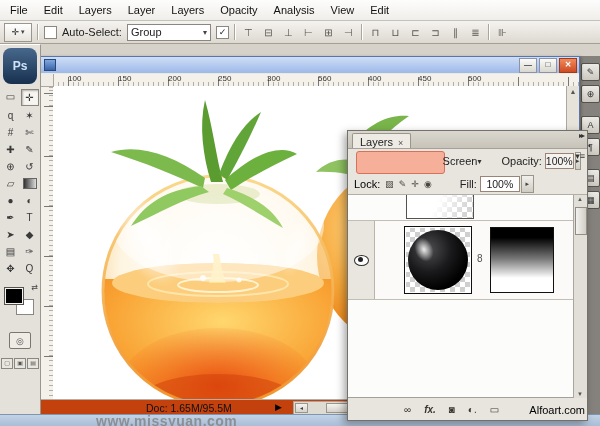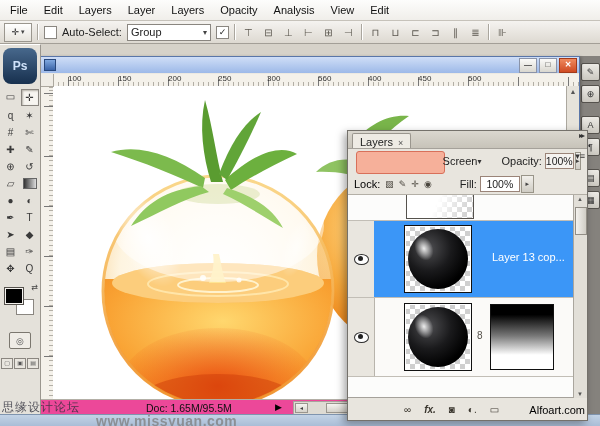--- a/index.html
+++ b/index.html
@@ -41,21 +41,21 @@
   .wbtns{display:flex;gap:2px;margin-left:auto;}
   .wbtn{width:16px;height:13px;border:1px solid #8a93a8;background:linear-gradient(#fbfbf9,#d9d7cf);font-size:8px;line-height:11px;text-align:center;color:#333;}
   .wbtn.close{background:linear-gradient(#ef8a5e,#cf4a22);color:#fff;border-color:#a23a1a;font-weight:bold;}
   .hruler{position:absolute;left:0;top:17px;right:0;height:12px;background:#f4f1ea;border-bottom:1px solid #aca89f;background-image:repeating-linear-gradient(90deg,#777 0 1px,transparent 1px 50px),repeating-linear-gradient(90deg,#b3afa6 0 1px,transparent 1px 5px);background-size:100% 9px,100% 4px;background-position:27px 100%,2px 100%;background-repeat:repeat-x;}
   .rcorner{position:absolute;left:0;top:17px;width:12px;height:12px;background:#efece5;border-right:1px solid #aca89f;border-bottom:1px solid #aca89f;z-index:2;}
   .rlabel{position:absolute;top:0;font-size:8px;color:#333;}
   .vruler{position:absolute;left:0;top:29px;width:12px;bottom:17px;background:#f4f1ea;border-right:1px solid #aca89f;background-image:repeating-linear-gradient(0deg,#777 0 1px,transparent 1px 50px),repeating-linear-gradient(0deg,#b3afa6 0 1px,transparent 1px 5px);background-size:9px 100%,4px 100%;background-position:100% 8px,100% 2px;background-repeat:repeat-y;}
   .canvas{position:absolute;left:12px;top:29px;right:0;bottom:17px;background:#fff;overflow:hidden;}
   .canvas svg{position:absolute;left:0;top:0;}
   .vscroll{position:absolute;right:0;top:29px;width:12px;height:48px;background:#e6e3db;border-left:1px solid #aca89f;font-size:7px;text-align:center;color:#555;line-height:11px;}
-  .dstatus{position:absolute;left:0;bottom:0;right:0;height:16px;background:#ec4899;border-top:1px solid #b3afa6;font-size:10.5px;color:#111;}
+  .dstatus{position:absolute;left:0;bottom:0;right:0;height:16px;background:#c2410c;border-top:1px solid #b3afa6;font-size:10.5px;color:#111;}
   .docinfo{position:absolute;left:105px;top:2px;}
   .statmenu{position:absolute;left:234px;top:2px;font-size:9px;color:#000;}
   .hscroll{position:absolute;left:252px;right:14px;top:1px;height:12px;background:#dedbd3;border:1px solid #a9a59d;}
   .harrow{position:absolute;left:1px;top:1px;width:11px;height:8px;background:linear-gradient(#f6f4f0,#d5d2ca);border:1px solid #9a968e;font-size:6px;line-height:8px;text-align:center;color:#444;}
   .hthumb{position:absolute;left:32px;top:1px;width:78px;height:8px;background:linear-gradient(#f6f4f0,#d5d2ca);border:1px solid #9a968e;}
 
   
   .dock{position:absolute;right:0;top:56px;width:22px;bottom:11px;background:#85827d;border-left:1px solid #5f5c57;padding-top:3px;z-index:2;}
   .dockicon{width:17px;height:16px;margin:4px 0 0 3px;background:linear-gradient(#eceae5,#cbc8c0);border:1px solid #55524d;border-radius:2px;font-size:9px;color:#333;display:flex;align-items:center;justify-content:center;}
   .dockgap{height:9px;}
@@ -350,33 +350,20 @@
       <span class="field">100%</span>
       <span class="spin">▸</span>
     </div>
 
     <div class="llist">
       <div class="partialrow">
         <span class="pthumb checker">
             <span class="whitefade"></span>
           </span>
       </div>
-      <div class="selrow">
-        <span class="eyecol">
-            <span class="eye"></span>
-          </span>
-        <span class="rowbody">
-          <span class="lthumb checker" style="left:30px;top:4px;">
-            <span class="sphere">
-                <span class="shine"></span>
-              </span>
-          </span>
-          <span class="lname">Layer 13 cop...</span>
-        </span>
-      </div>
       <div class="row3">
         <span class="eyecol">
             <span class="eye"></span>
           </span>
         <span class="lthumb checker" style="left:56px;top:5px;">
           <span class="sphere">
               <span class="shine"></span>
             </span>
         </span>
         <span class="masklink">8</span>
@@ -392,17 +379,16 @@
     <div class="lfooter">
       <span>∞</span>
       <span class="fx">fx.</span>
       <span>◙</span>
       <span>◐.</span>
       <span>▭</span>
       <span class="alfoart">Alfoart.com</span>
     </div>
   </div>
 
-  <span class="wm-cn">思缘设计论坛</span>
   <span class="wm-my">www.missyuan.com</span>
 
   <div class="bottomstrip"></div>
 </div>
 
 </body></html>

